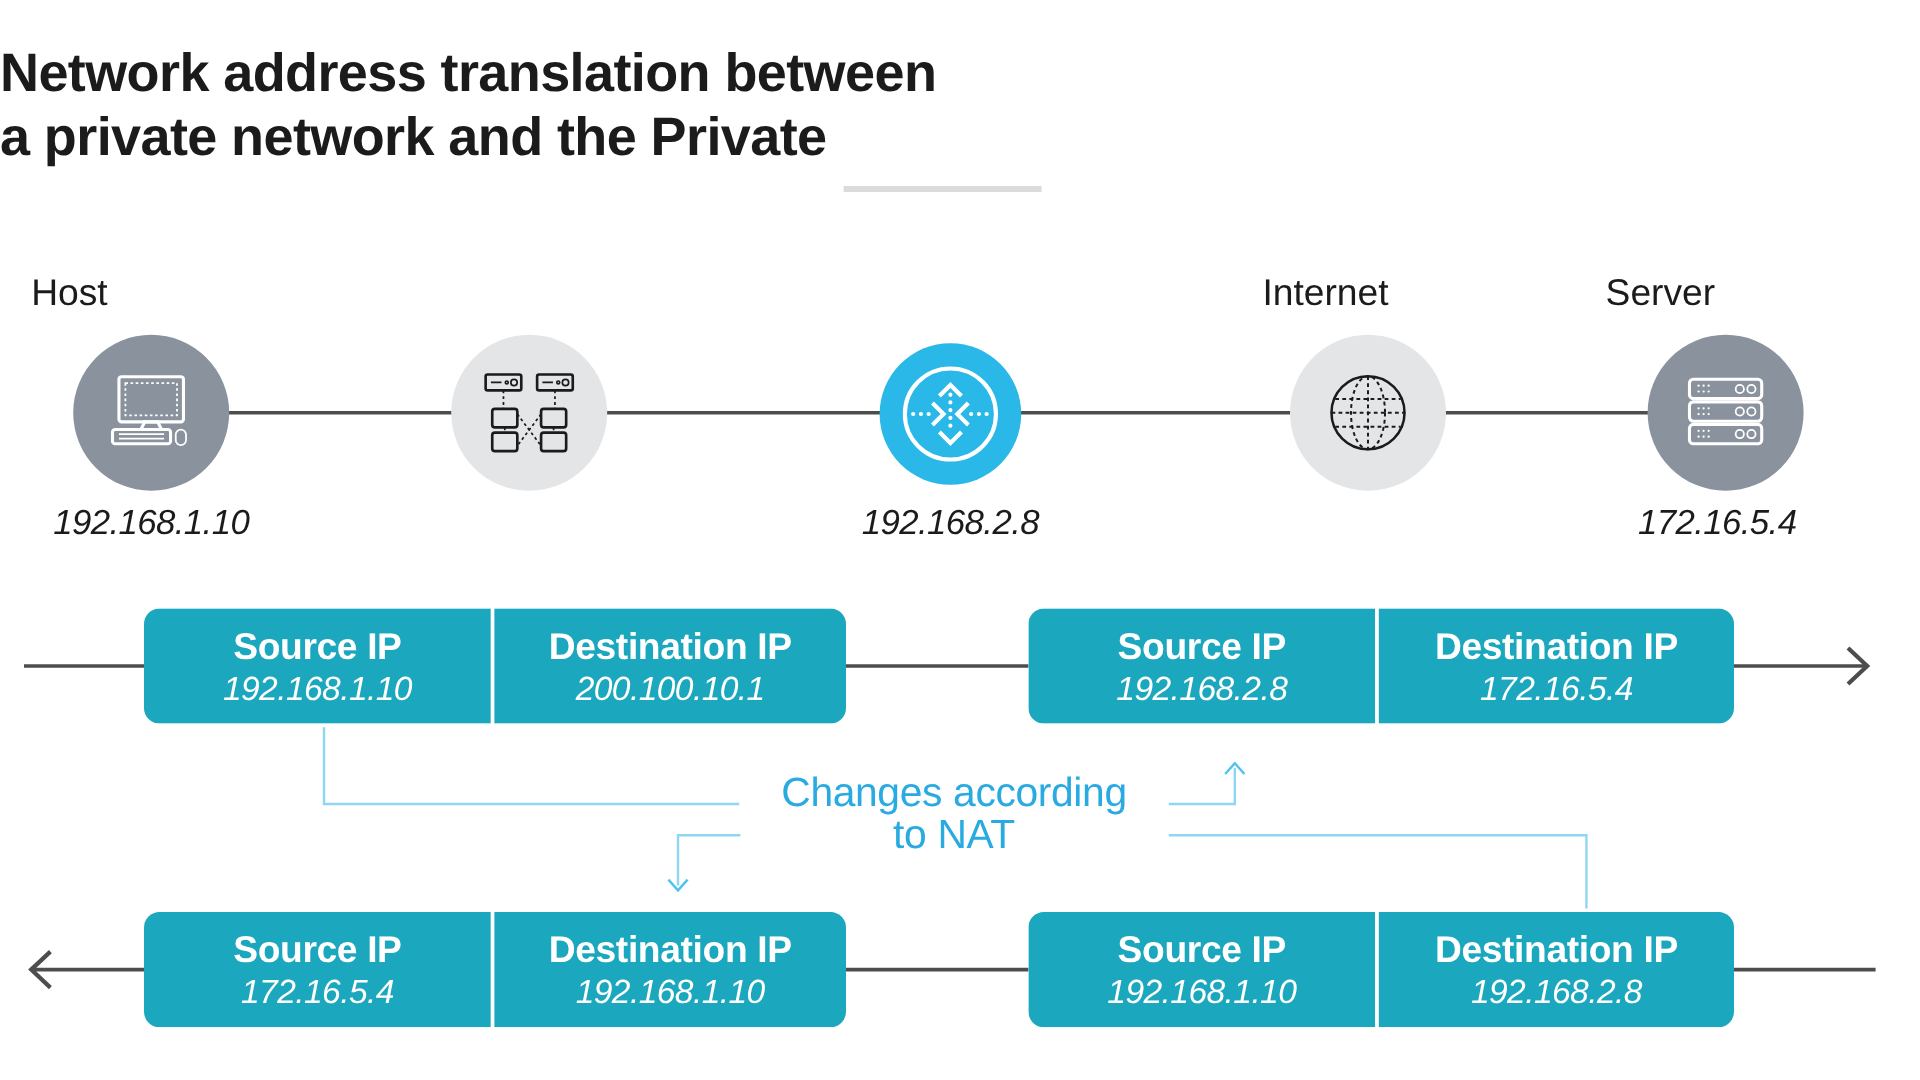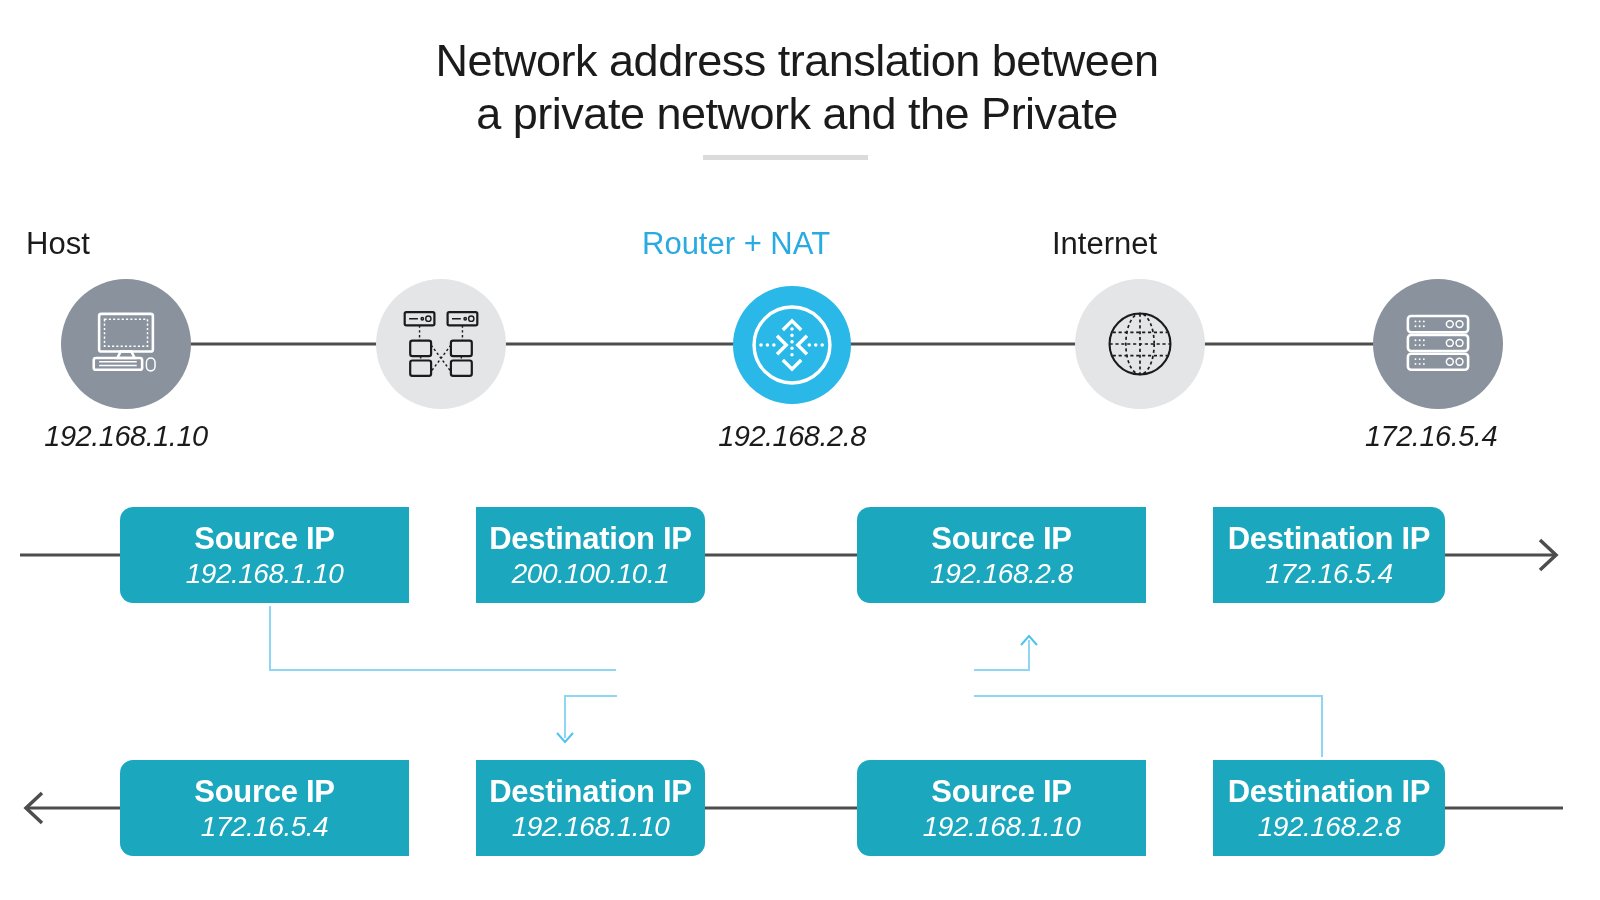--- a/index.html
+++ b/index.html
@@ -3,37 +3,37 @@
 <meta charset="utf-8">
 <style>
   html,body{margin:0;padding:0;background:#fff;}
   .stage{position:relative;width:1600px;height:900px;background:#fff;overflow:hidden;
          font-family:"Liberation Sans", sans-serif;color:var(--text-dark,#1b1b1b);}
   .abs{position:absolute;}
   svg.overlay{position:absolute;left:0;top:0;z-index:0;}
   .z1{z-index:1;}
 
   
-  .title{left:0;top:34px;width:1530px;text-align:center;font-size:45px;line-height:53px;
-         font-weight:normal;letter-spacing:-0.5px;color:var(--text-dark,#1b1b1b);margin-left:32px;}
+  .title{left:0;top:34px;width:1530px;text-align:left;font-size:45px;line-height:53px;
+         font-weight:bold;letter-spacing:-0.5px;color:var(--text-dark,#1b1b1b);}
   .title-rule{left:703px;top:155px;width:165px;height:5px;background:var(--divider-gray,#dbdbdb);}
 
   
   .node-label{top:226px;font-size:31px;font-weight:500;}
   .node-label.cyan{color:var(--cyan-accent,#29abe2);}
   .circle{border-radius:50%;display:flex;align-items:center;justify-content:center;}
   .circle.gray{background:var(--circle-gray,#8a929e);}
   .circle.light{background:var(--circle-light,#e4e5e7);}
   .circle.cyan{background:var(--router-fill,#29b8e8);}
   .big{width:130px;height:130px;top:279px;}
   .router-size{width:118px;height:118px;top:286px;}
   .ip{top:420px;font-size:29px;font-style:italic;text-align:center;letter-spacing:-0.5px;}
 
   
-  .pair{display:flex;height:96px;border-radius:13px;overflow:hidden;gap:32px;}
+  .pair{display:flex;height:96px;border-radius:13px;overflow:hidden;}
   .cell{background:var(--teal,#1ba7bd);flex:1;display:flex;flex-direction:column;
         align-items:center;justify-content:center;color:#fff;}
   .cell.fixed{flex:0 0 289px;}
   .vdiv{flex:0 0 3px;background:#fff;}
   .cell-label{font-size:31px;font-weight:bold;letter-spacing:-0.3px;line-height:36px;}
   .cell-value{font-size:28px;font-style:italic;line-height:33px;letter-spacing:-0.5px;}
 
   
   .annotation{left:570px;top:644px;width:450px;text-align:center;font-size:34px;line-height:35px;
               color:var(--cyan-accent,#29abe2);font-weight:500;letter-spacing:-0.3px;}
@@ -78,22 +78,22 @@
     <path class="lightline" d="M974,696 H1322 V757"></path>
   </svg>
 
   <div class="abs title z1">
     <div>Network address translation between</div>
     <div>a private network and the Private</div>
   </div>
   <div class="abs title-rule z1"></div>
 
   <div class="abs node-label z1" style="left:26px;width:200px;">Host</div>
-  <div class="abs node-label z1 cyan" style="left:642px;width:300px;">Router + NAT</div>
   <div class="abs node-label z1" style="left:1052px;width:240px;">Internet</div>
+  <div class="abs node-label z1" style="left:1338px;width:200px;">Server</div>
 
   <div class="abs circle gray big z1" style="left:61px;">
     <svg width="86" height="86" viewBox="-40 -40 80 80">
       <rect class="w" x="-25" y="-28" width="50" height="35" rx="2"></rect>
       <rect class="wdash" x="-20" y="-23" width="40" height="25"></rect>
       <path class="w" d="M-5,7 L5,7 L8,13 L-8,13 Z"></path>
       <rect class="w" x="-30" y="13" width="45" height="11" rx="2"></rect>
       <path class="wthin" d="M-25,16.5 H10 M-25,20 H10"></path>
       <rect class="wthin" x="19" y="13" width="8" height="12" rx="4"></rect>
     </svg>
@@ -182,20 +182,24 @@
       <div class="cell-label">Source IP</div>
       <div class="cell-value">192.168.2.8</div>
     </div>
     <div class="vdiv"></div>
     <div class="cell">
       <div class="cell-label">Destination IP</div>
       <div class="cell-value">172.16.5.4</div>
     </div>
   </div>
 
+  <div class="abs annotation z1">
+    <div>Changes according</div>
+    <div>to NAT</div>
+  </div>
 
   <div class="abs pair z1" style="left:120px;top:760px;width:585px;">
     <div class="cell fixed">
       <div class="cell-label">Source IP</div>
       <div class="cell-value">172.16.5.4</div>
     </div>
     <div class="vdiv"></div>
     <div class="cell">
       <div class="cell-label">Destination IP</div>
       <div class="cell-value">192.168.1.10</div>

